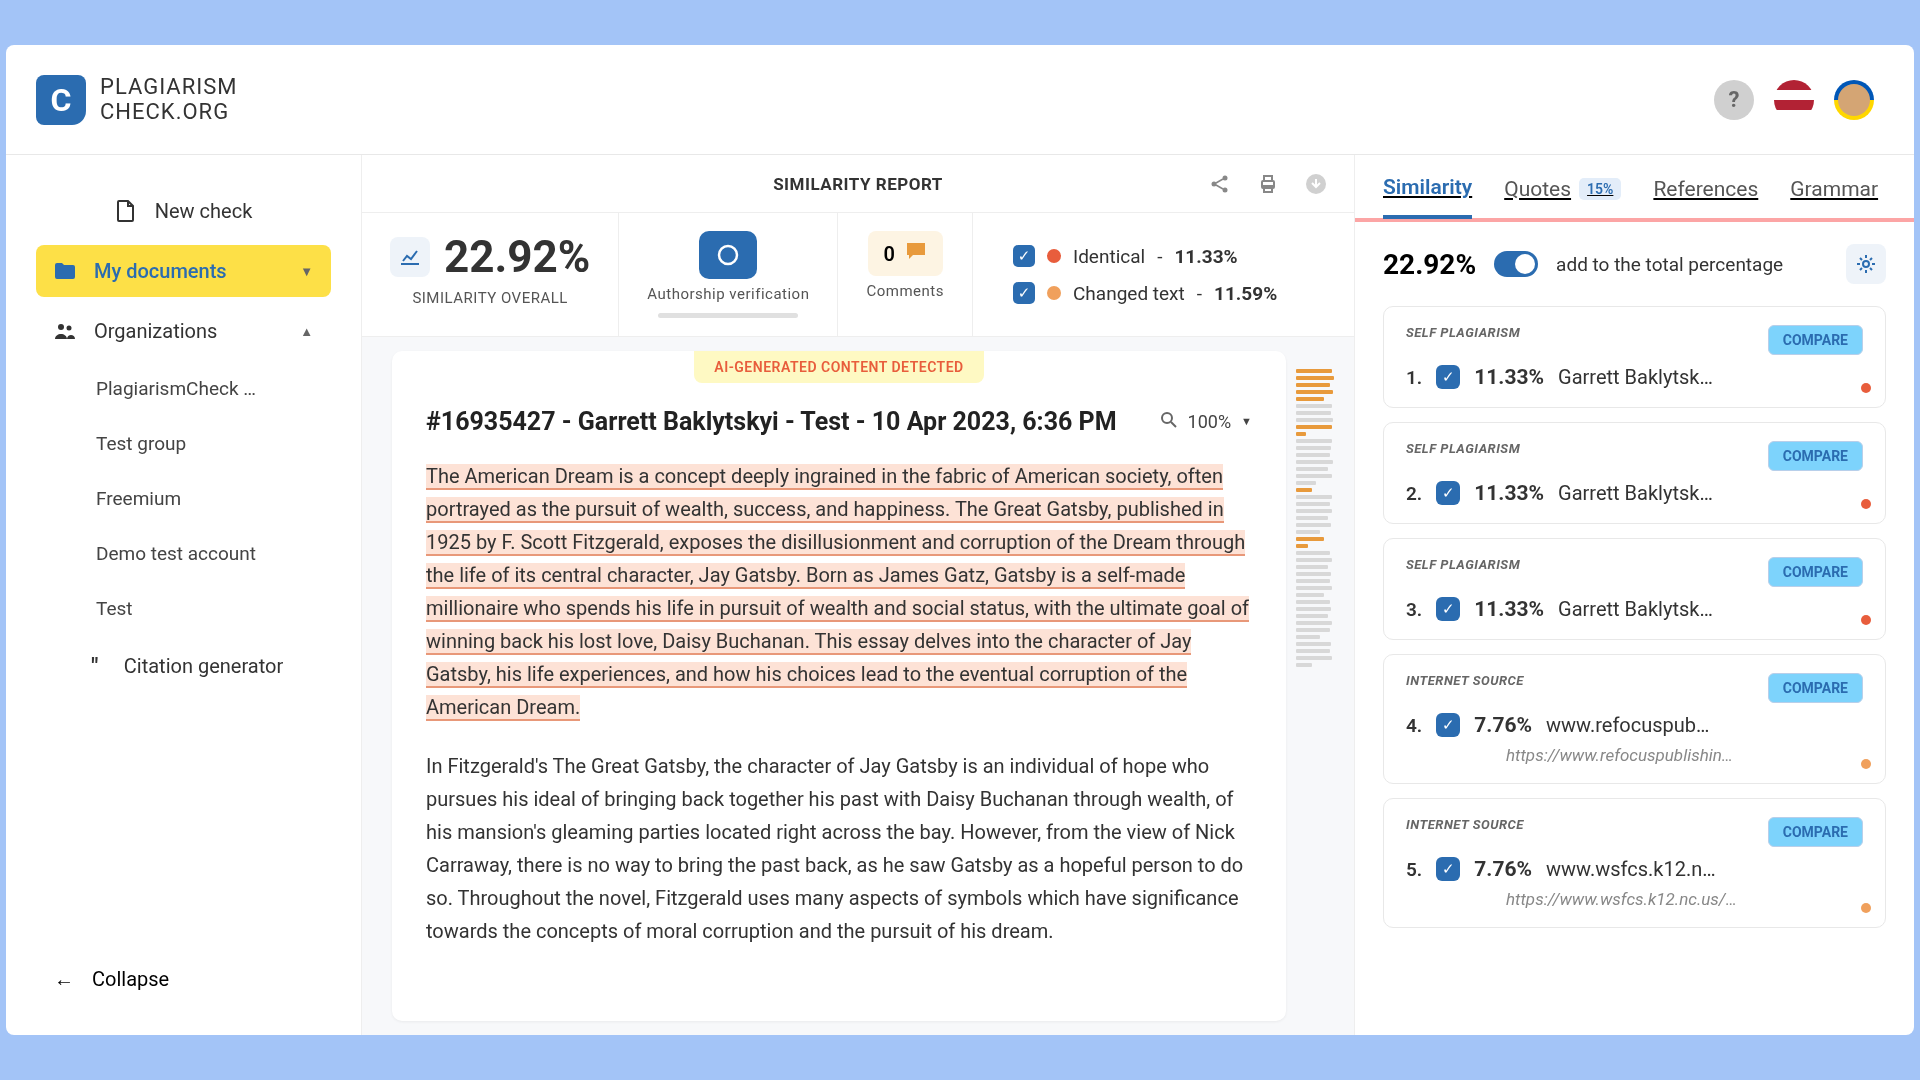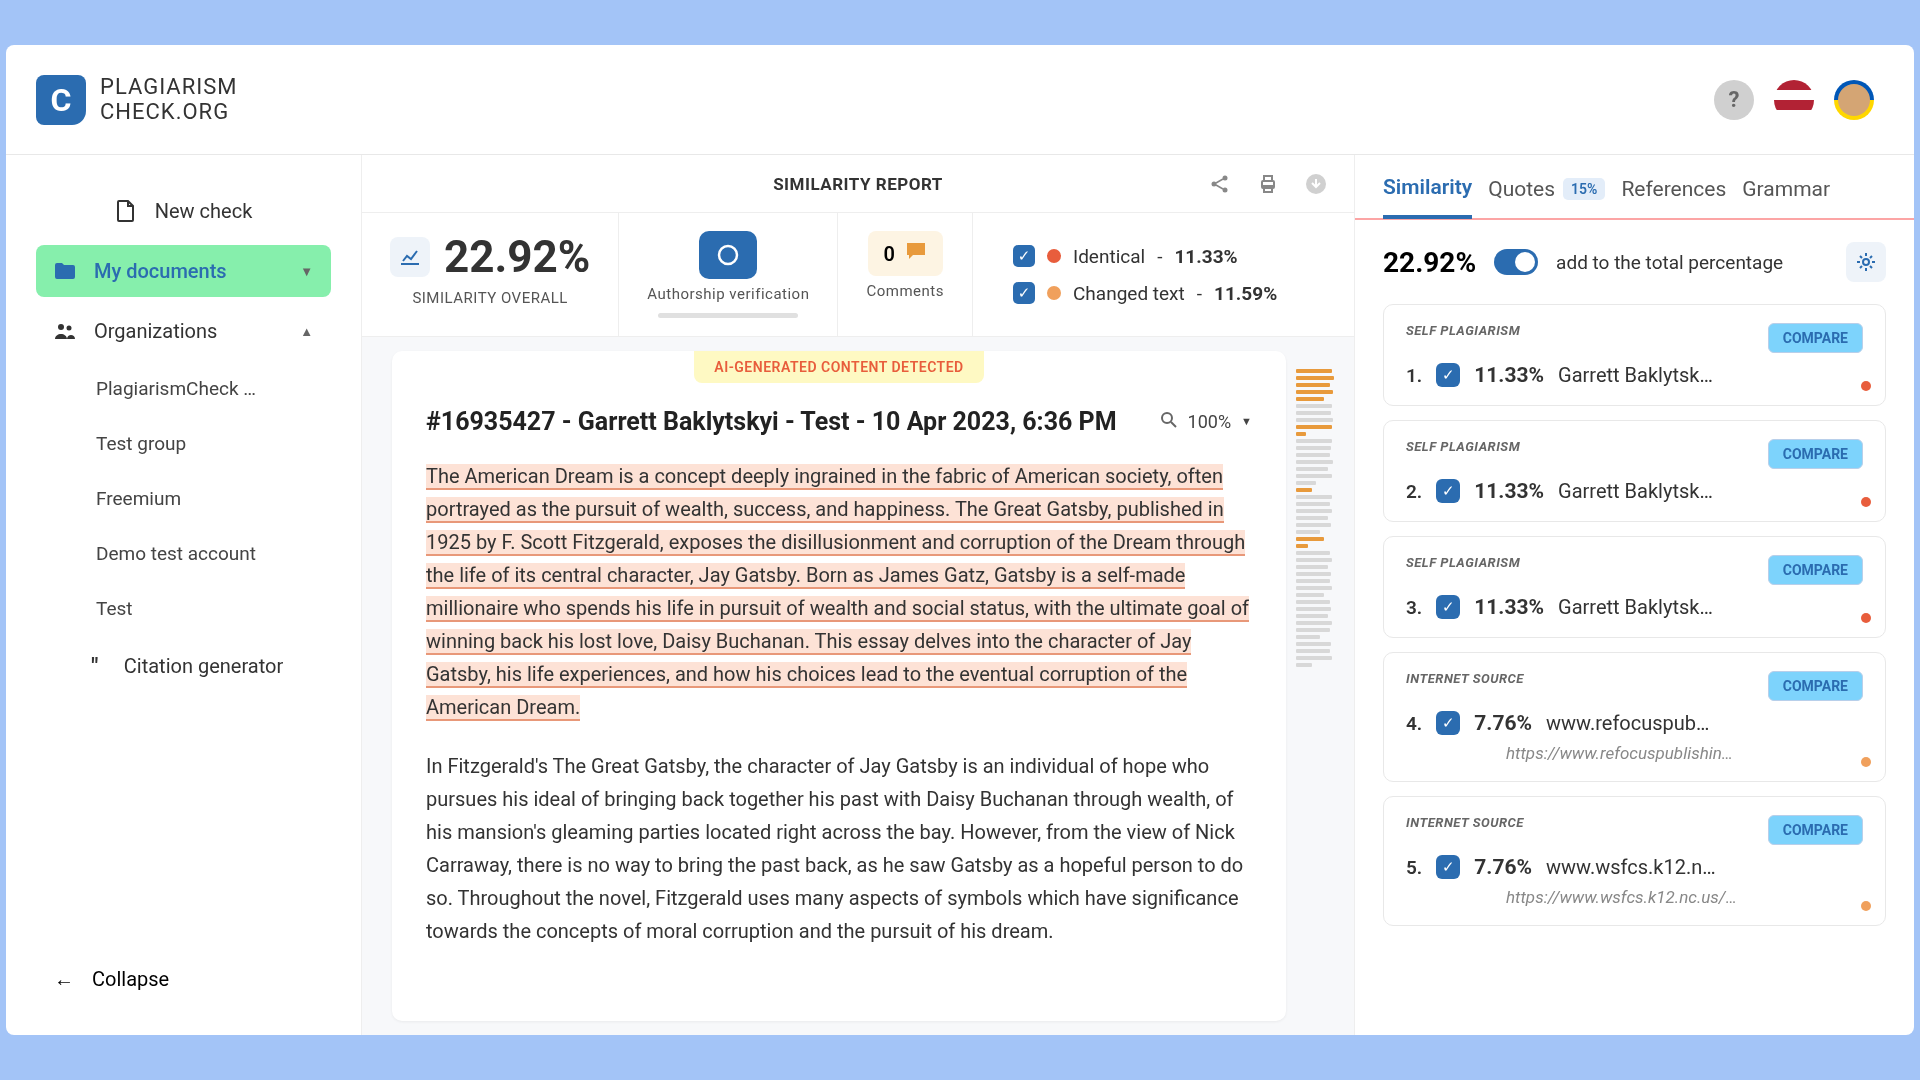--- a/index.html
+++ b/index.html
@@ -12,21 +12,21 @@
 .logo-text { display: flex; flex-direction: column; line-height: 1.1; color: #333; font-size: 22px; letter-spacing: 1px; }
 .header-icons { display: flex; gap: 20px; align-items: center; }
 .header-icon { width: 40px; height: 40px; border-radius: 50%; display: flex; align-items: center; justify-content: center; cursor: pointer; }
 .help-icon { background: #d0d0d0; color: #666; font-weight: bold; font-size: 22px; }
 .flag-icon { background: linear-gradient(#b22234 0%, #b22234 25%, #fff 25%, #fff 50%, #b22234 50%, #b22234 75%, #fff 75%); position: relative; }
 .avatar-icon { background: linear-gradient(#0057b7 50%, #ffd700 50%); position: relative; overflow: hidden; }
 .avatar-inner { position: absolute; inset: 4px; background: #d4a574; border-radius: 50%; }
 .body { flex: 1; display: flex; overflow: hidden; }
 .sidebar { width: 355px; padding: 30px 30px; display: flex; flex-direction: column; gap: 8px; }
 .side-item { display: flex; align-items: center; gap: 18px; padding: 14px 18px; border-radius: 8px; cursor: pointer; font-size: 20px; color: #333; justify-content: center; }
-.side-item.active { background: #86efac; color: #2b6cb0; font-weight: 500; }
+.side-item.active { background: #fde047; color: #2b6cb0; font-weight: 500; }
 .side-item .arrow { margin-left: auto; font-size: 13px; color: #666; }
 .side-icon { width: 22px; height: 22px; display: inline-flex; align-items: center; justify-content: center; }
 .side-sub { padding: 12px 18px 12px 60px; font-size: 19px; color: #444; cursor: pointer; border-radius: 8px; }
 .collapse-btn { margin-top: auto; display: flex; align-items: center; gap: 18px; padding: 14px 18px; font-size: 20px; cursor: pointer; }
 .main { flex: 1; display: flex; border-left: 1px solid #eee; overflow: hidden; }
 .report { flex: 1; display: flex; flex-direction: column; background: #fff; overflow: hidden; }
 .report-header { display: flex; align-items: center; justify-content: center; height: 58px; position: relative; border-bottom: 1px solid #eee; }
 .report-title { font-size: 17px; font-weight: 700; color: #333; letter-spacing: 0.5px; }
 .report-actions { position: absolute; right: 25px; display: flex; gap: 22px; }
 .report-action { width: 26px; height: 26px; color: #888; cursor: pointer; display: flex; align-items: center; justify-content: center; }
@@ -54,21 +54,21 @@
 .doc-title { font-size: 25px; font-weight: 700; color: #222; }
 .zoom-ctrl { display: flex; align-items: center; gap: 10px; color: #444; font-size: 18px; cursor: pointer; }
 .doc-body { padding: 0 34px 30px; font-size: 20px; line-height: 1.65; color: #333; }
 .doc-body p { margin-bottom: 26px; }
 .hl { background: #fde2d6; border-bottom: 2px solid #e89879; }
 .minimap { width: 40px; margin-right: 18px; display: flex; flex-direction: column; gap: 3px; padding-top: 18px; }
 .mm-line { height: 4px; border-radius: 1px; }
 .mm-o { background: #e89a3c; }
 .mm-g { background: #d8d8d8; }
 .results { width: 560px; border-left: 1px solid #eee; display: flex; flex-direction: column; }
-.tabs { display: flex; padding: 20px 28px 0; gap: 16px; border-bottom: 2px solid #fca5a5; }
+.tabs { display: flex; padding: 20px 28px 0; gap: 32px; border-bottom: 4px solid #fca5a5; text-decoration: underline; }
 .tab { padding-bottom: 16px; font-size: 21px; color: #555; cursor: pointer; display: flex; align-items: center; gap: 8px; }
 .tab.active { color: #2b6cb0; font-weight: 600; border-bottom: 4px solid #2b6cb0; margin-bottom: -1px; }
 .tab-badge { background: #e3edf9; color: #2b6cb0; font-size: 14px; font-weight: 600; padding: 3px 8px; border-radius: 5px; }
 .results-summary { display: flex; align-items: center; gap: 18px; padding: 22px 28px; }
 .sum-pct { font-size: 28px; font-weight: 700; }
 .toggle { width: 44px; height: 26px; background: #2b6cb0; border-radius: 13px; position: relative; cursor: pointer; }
 .toggle::after { content: ''; position: absolute; right: 3px; top: 3px; width: 20px; height: 20px; background: #fff; border-radius: 50%; }
 .sum-text { font-size: 19px; color: #333; flex: 1; }
 .gear-btn { width: 40px; height: 40px; background: #eef3f9; border-radius: 8px; display: flex; align-items: center; justify-content: center; color: #2b6cb0; cursor: pointer; }
 .source-list { flex: 1; overflow-y: auto; padding: 0 28px; }

